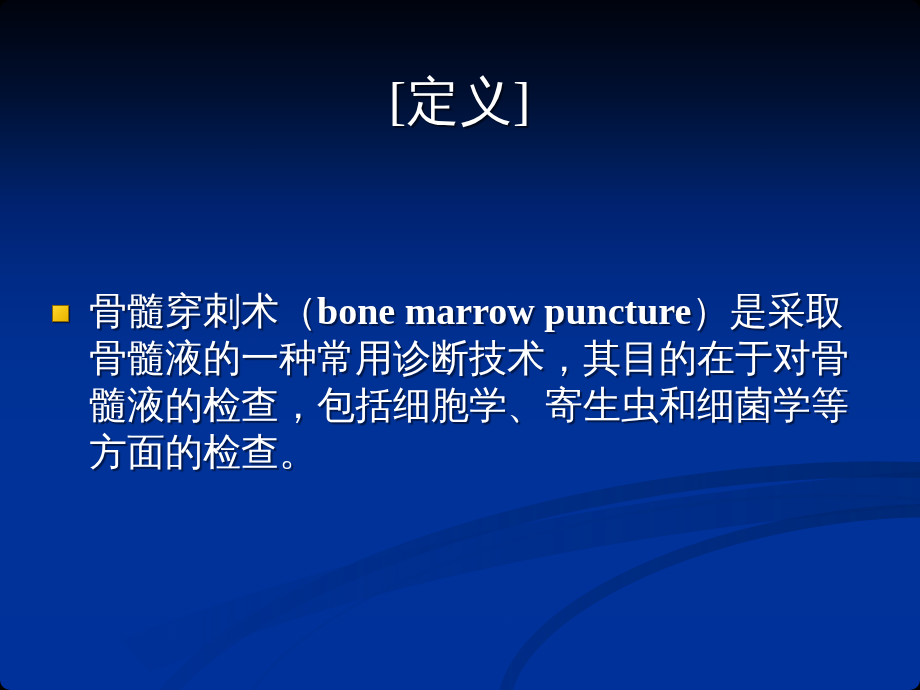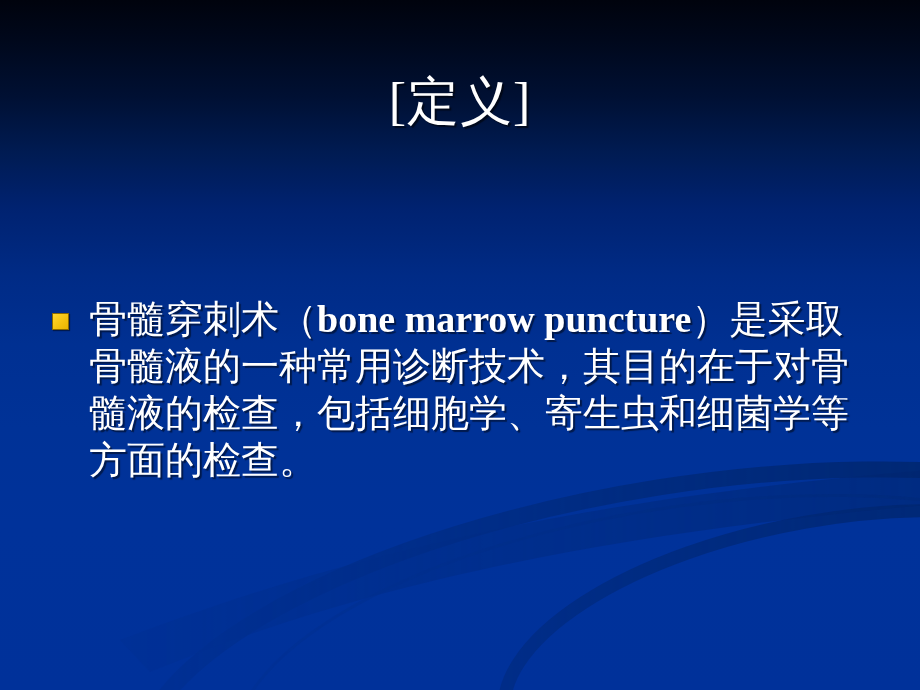--- a/index.html
+++ b/index.html
@@ -17,20 +17,21 @@
         #00030d 0%,
         #00081c 6%,
         #001033 14%,
         #001b52 22%,
         #002270 30%,
         #002b86 40%,
         #003092 50%,
         #003297 62%,
         #00329a 76%,
         #00319a 100%);
+    border-radius: 10px;
   }
 
   
   .swoosh-layer {
     position: absolute;
     left: 0; top: 0;
     width: 920px; height: 690px;
     pointer-events: none;
   }
 
@@ -46,21 +47,21 @@
     line-height: 64px;
     letter-spacing: 1px;
     text-shadow: 2px 2px 1px rgba(0,0,0,0.55);
     white-space: nowrap;
   }
 
   
   .body-block {
     position: absolute;
     left: 48px;
-    top: 296px;
+    top: 288px;
     width: 824px;
   }
   .bullet-row {
     position: relative;
     display: block;
   }
   .bullet-marker {
     position: absolute;
     left: 4px;
     top: 17px;

